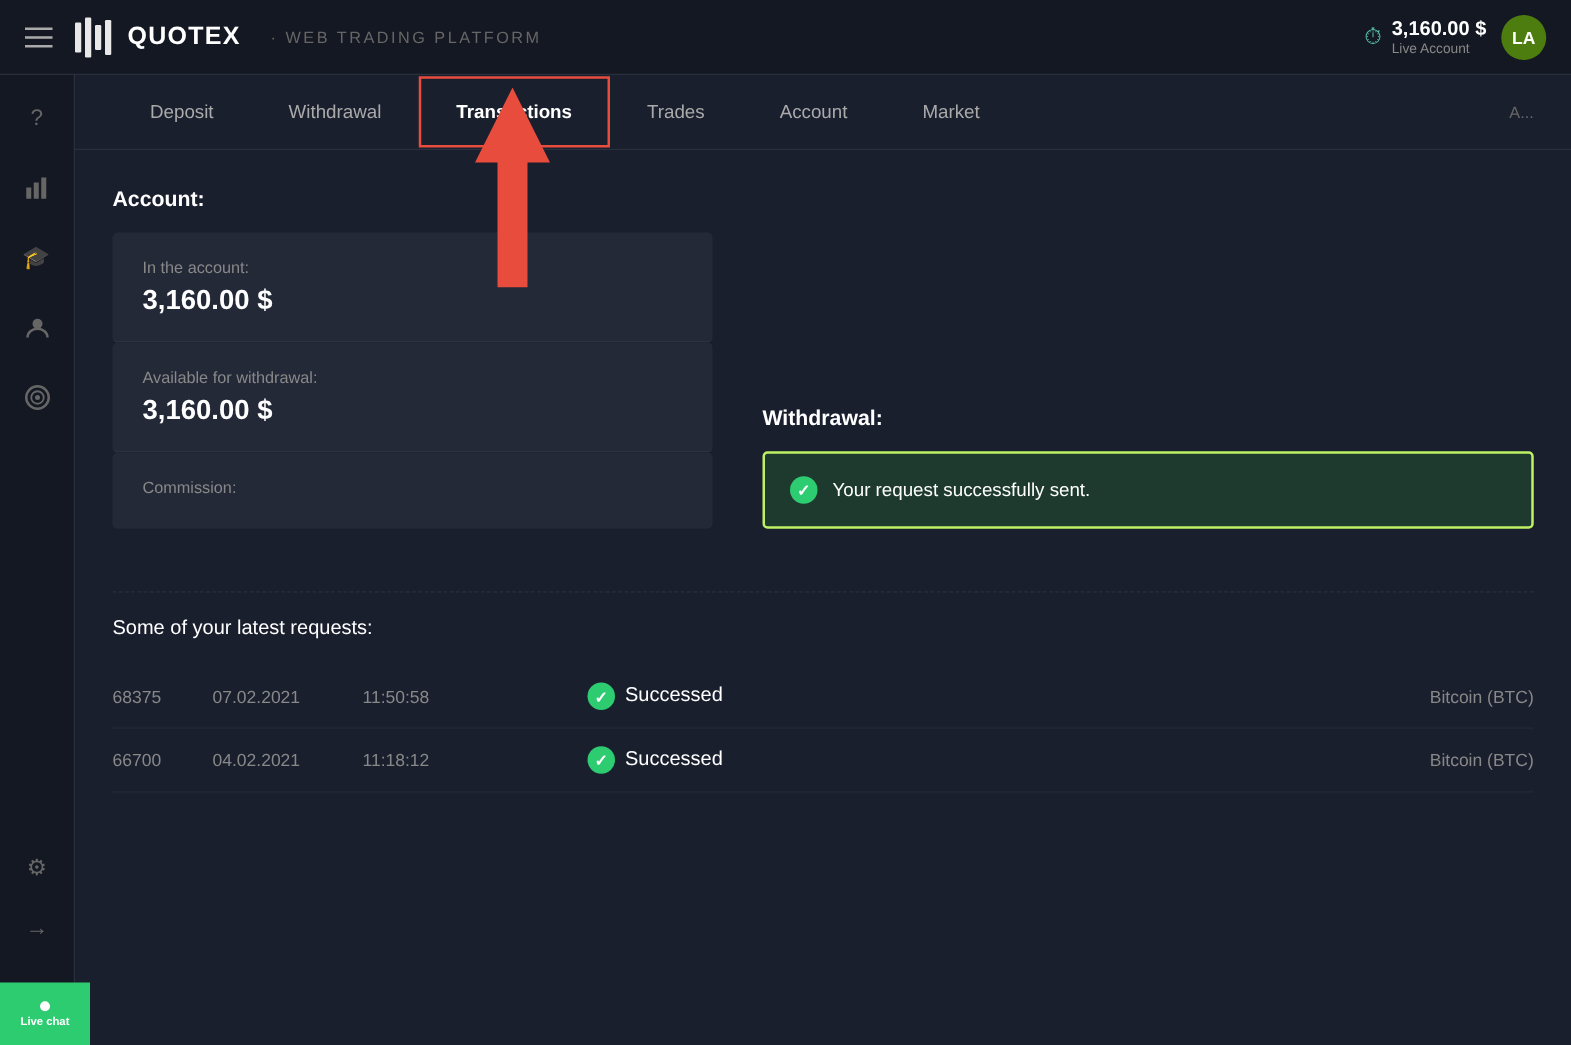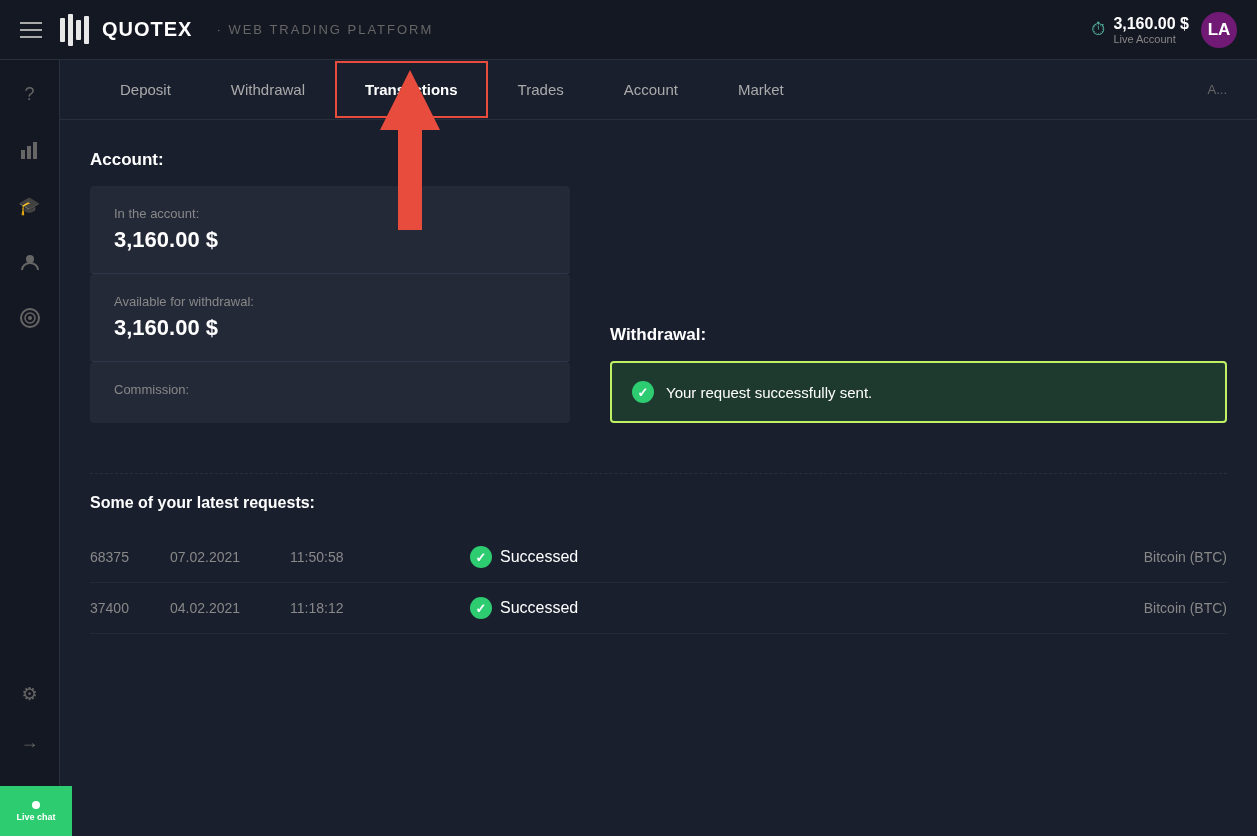--- a/index.html
+++ b/index.html
@@ -81,27 +81,27 @@
       font-weight: 600;
       color: #fff;
     }
     .account-type {
       font-size: 11px;
       color: #888;
     }
     .avatar {
       width: 36px;
       height: 36px;
-      background: #701a75;
+      background: #4d7c0f;
       border-radius: 50%;
       display: flex;
       align-items: center;
       justify-content: center;
       font-weight: 700;
-      font-size: 17px;
+      font-size: 14px;
       color: #fff;
     }
 
     
     .sidebar {
       position: absolute;
       left: 0;
       top: 60px;
       width: 60px;
       height: calc(836px - 60px);
@@ -281,21 +281,21 @@
       border: none;
       border-top: 1px dashed #2a2f3e;
     }
 
     
     .latest-section {
       padding: 0 30px 30px;
     }
     .latest-title {
       font-size: 16px;
-      font-weight: 700;
+      font-weight: 400;
       color: #fff;
       margin-bottom: 20px;
     }
     .request-row {
       display: flex;
       align-items: center;
       padding: 14px 0;
       border-bottom: 1px solid #242938;
       gap: 20px;
     }
@@ -457,21 +457,21 @@
       <span class="req-date">07.02.2021</span>
       <span class="req-time">11:50:58</span>
       <div class="req-status">
         <div class="check-circle"></div>
         <span>Successed</span>
       </div>
       <span class="req-currency">Bitcoin (BTC)</span>
     </div>
 
     <div class="request-row">
-      <span class="req-id">37400</span>
+      <span class="req-id">66700</span>
       <span class="req-date">04.02.2021</span>
       <span class="req-time">11:18:12</span>
       <div class="req-status">
         <div class="check-circle"></div>
         <span>Successed</span>
       </div>
       <span class="req-currency">Bitcoin (BTC)</span>
     </div>
 
   </div>

